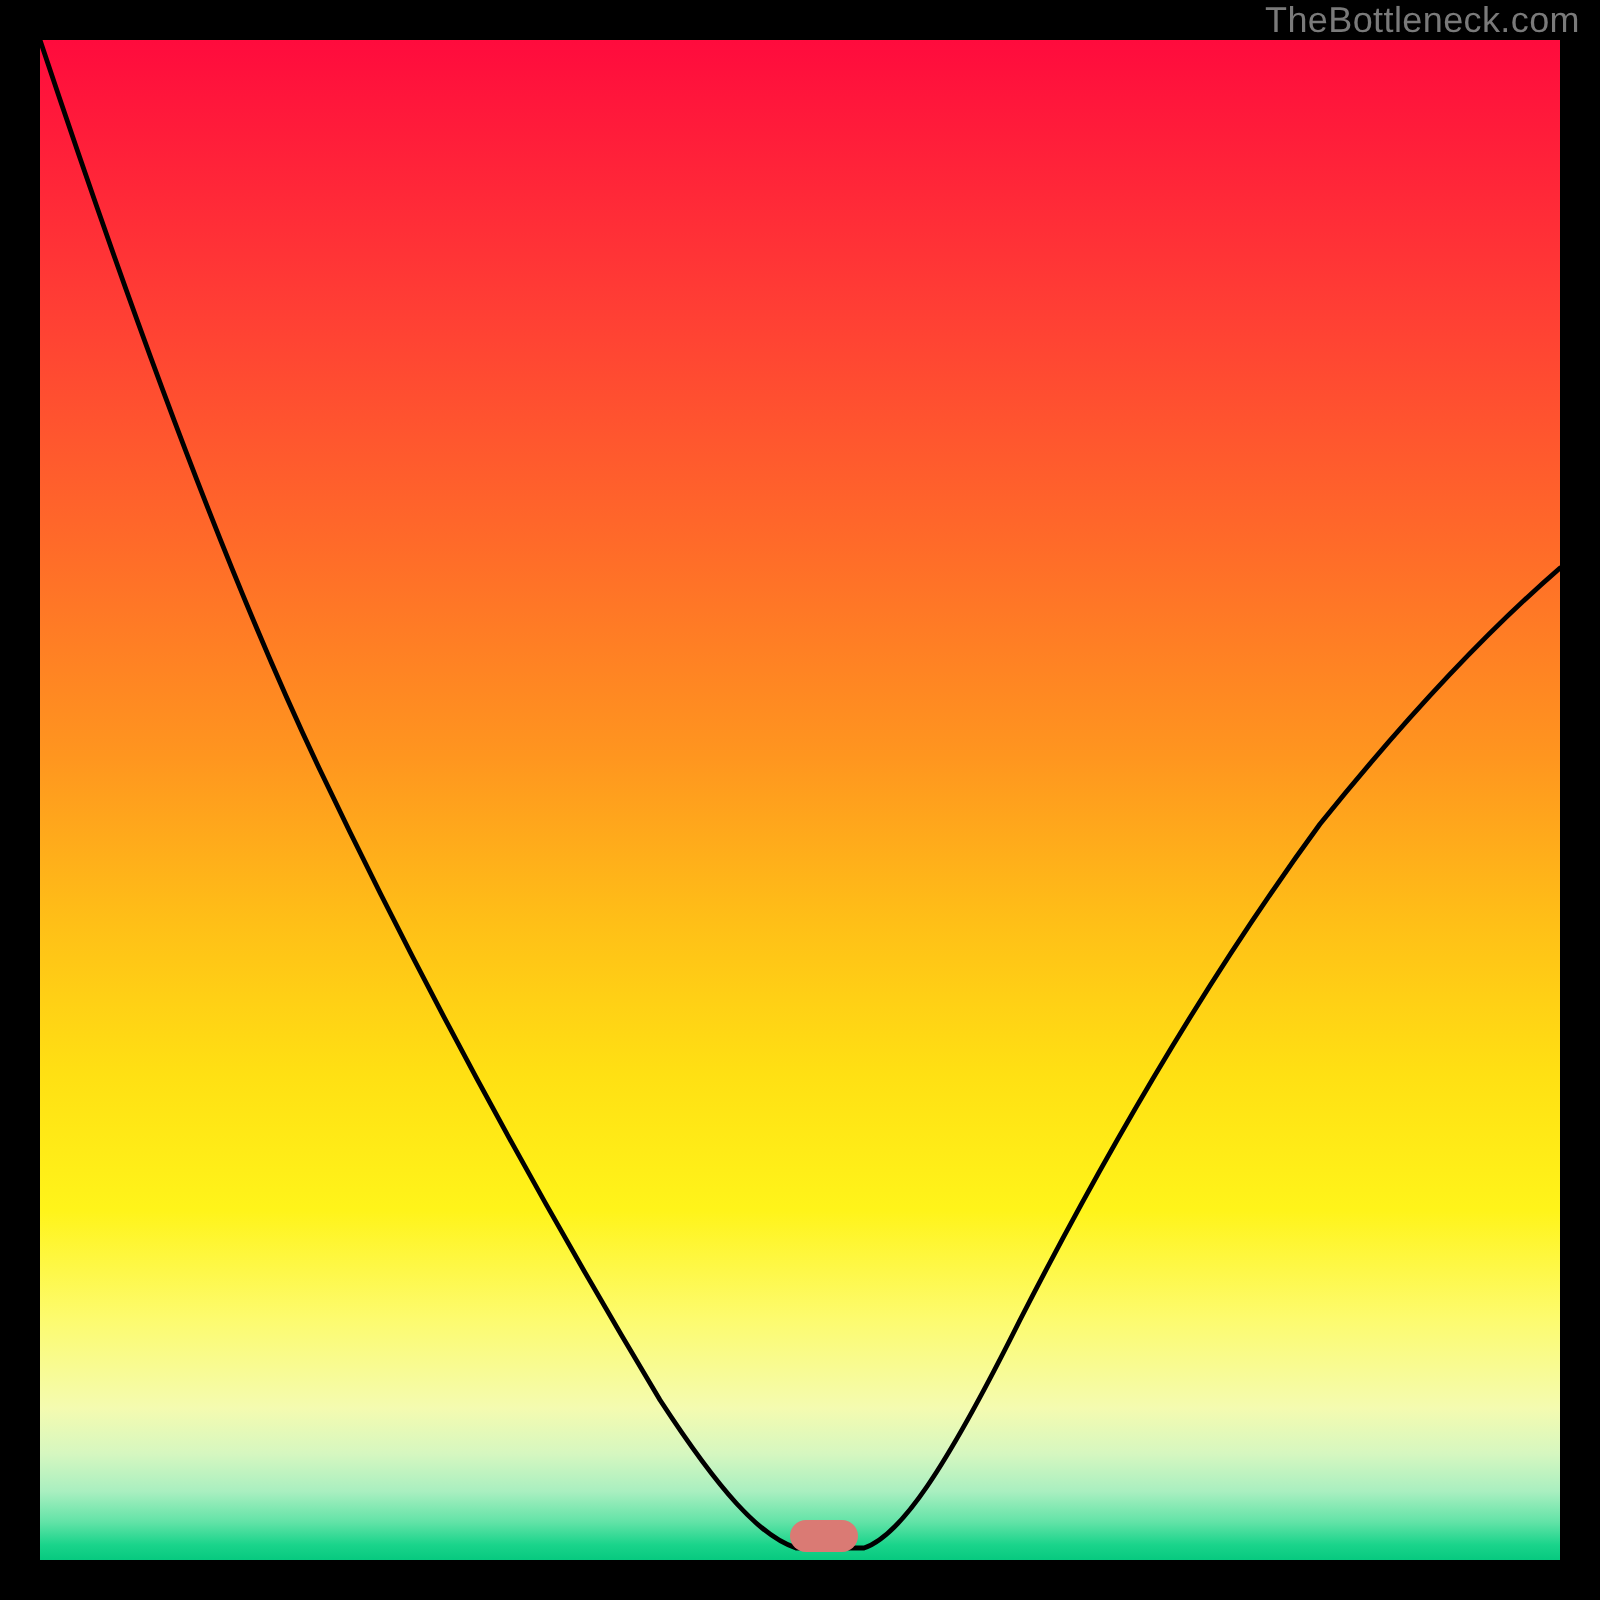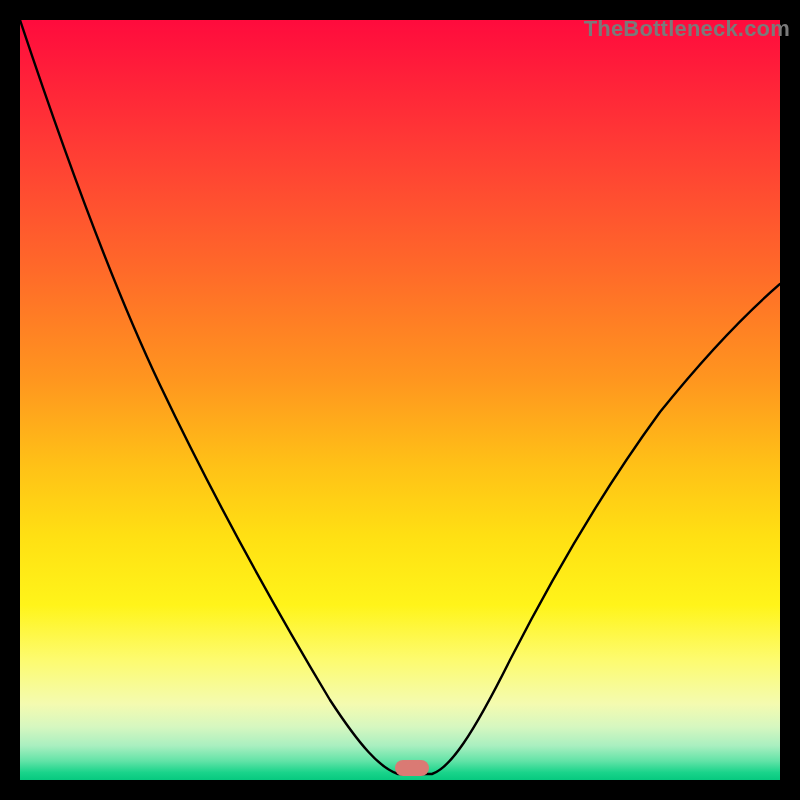--- a/index.html
+++ b/index.html
@@ -12,25 +12,25 @@
     font-family: Arial, Helvetica, sans-serif;
   }
   .frame {
     position: relative;
     width: 800px;
     height: 800px;
     background: #000;
   }
   .watermark {
     position: absolute;
-    top: 16px;
+    top: 0;
     right: 10px;
     color: #7a7a7a;
-    font-size: 22px;
-    font-weight: 700;
+    font-size: 18px;
+    font-weight: 400;
     letter-spacing: 0.2px;
     z-index: 10;
   }
   .plot-area {
     position: absolute;
     left: 20px;
     top: 20px;
     width: 760px;
     height: 760px;
     overflow: hidden;

